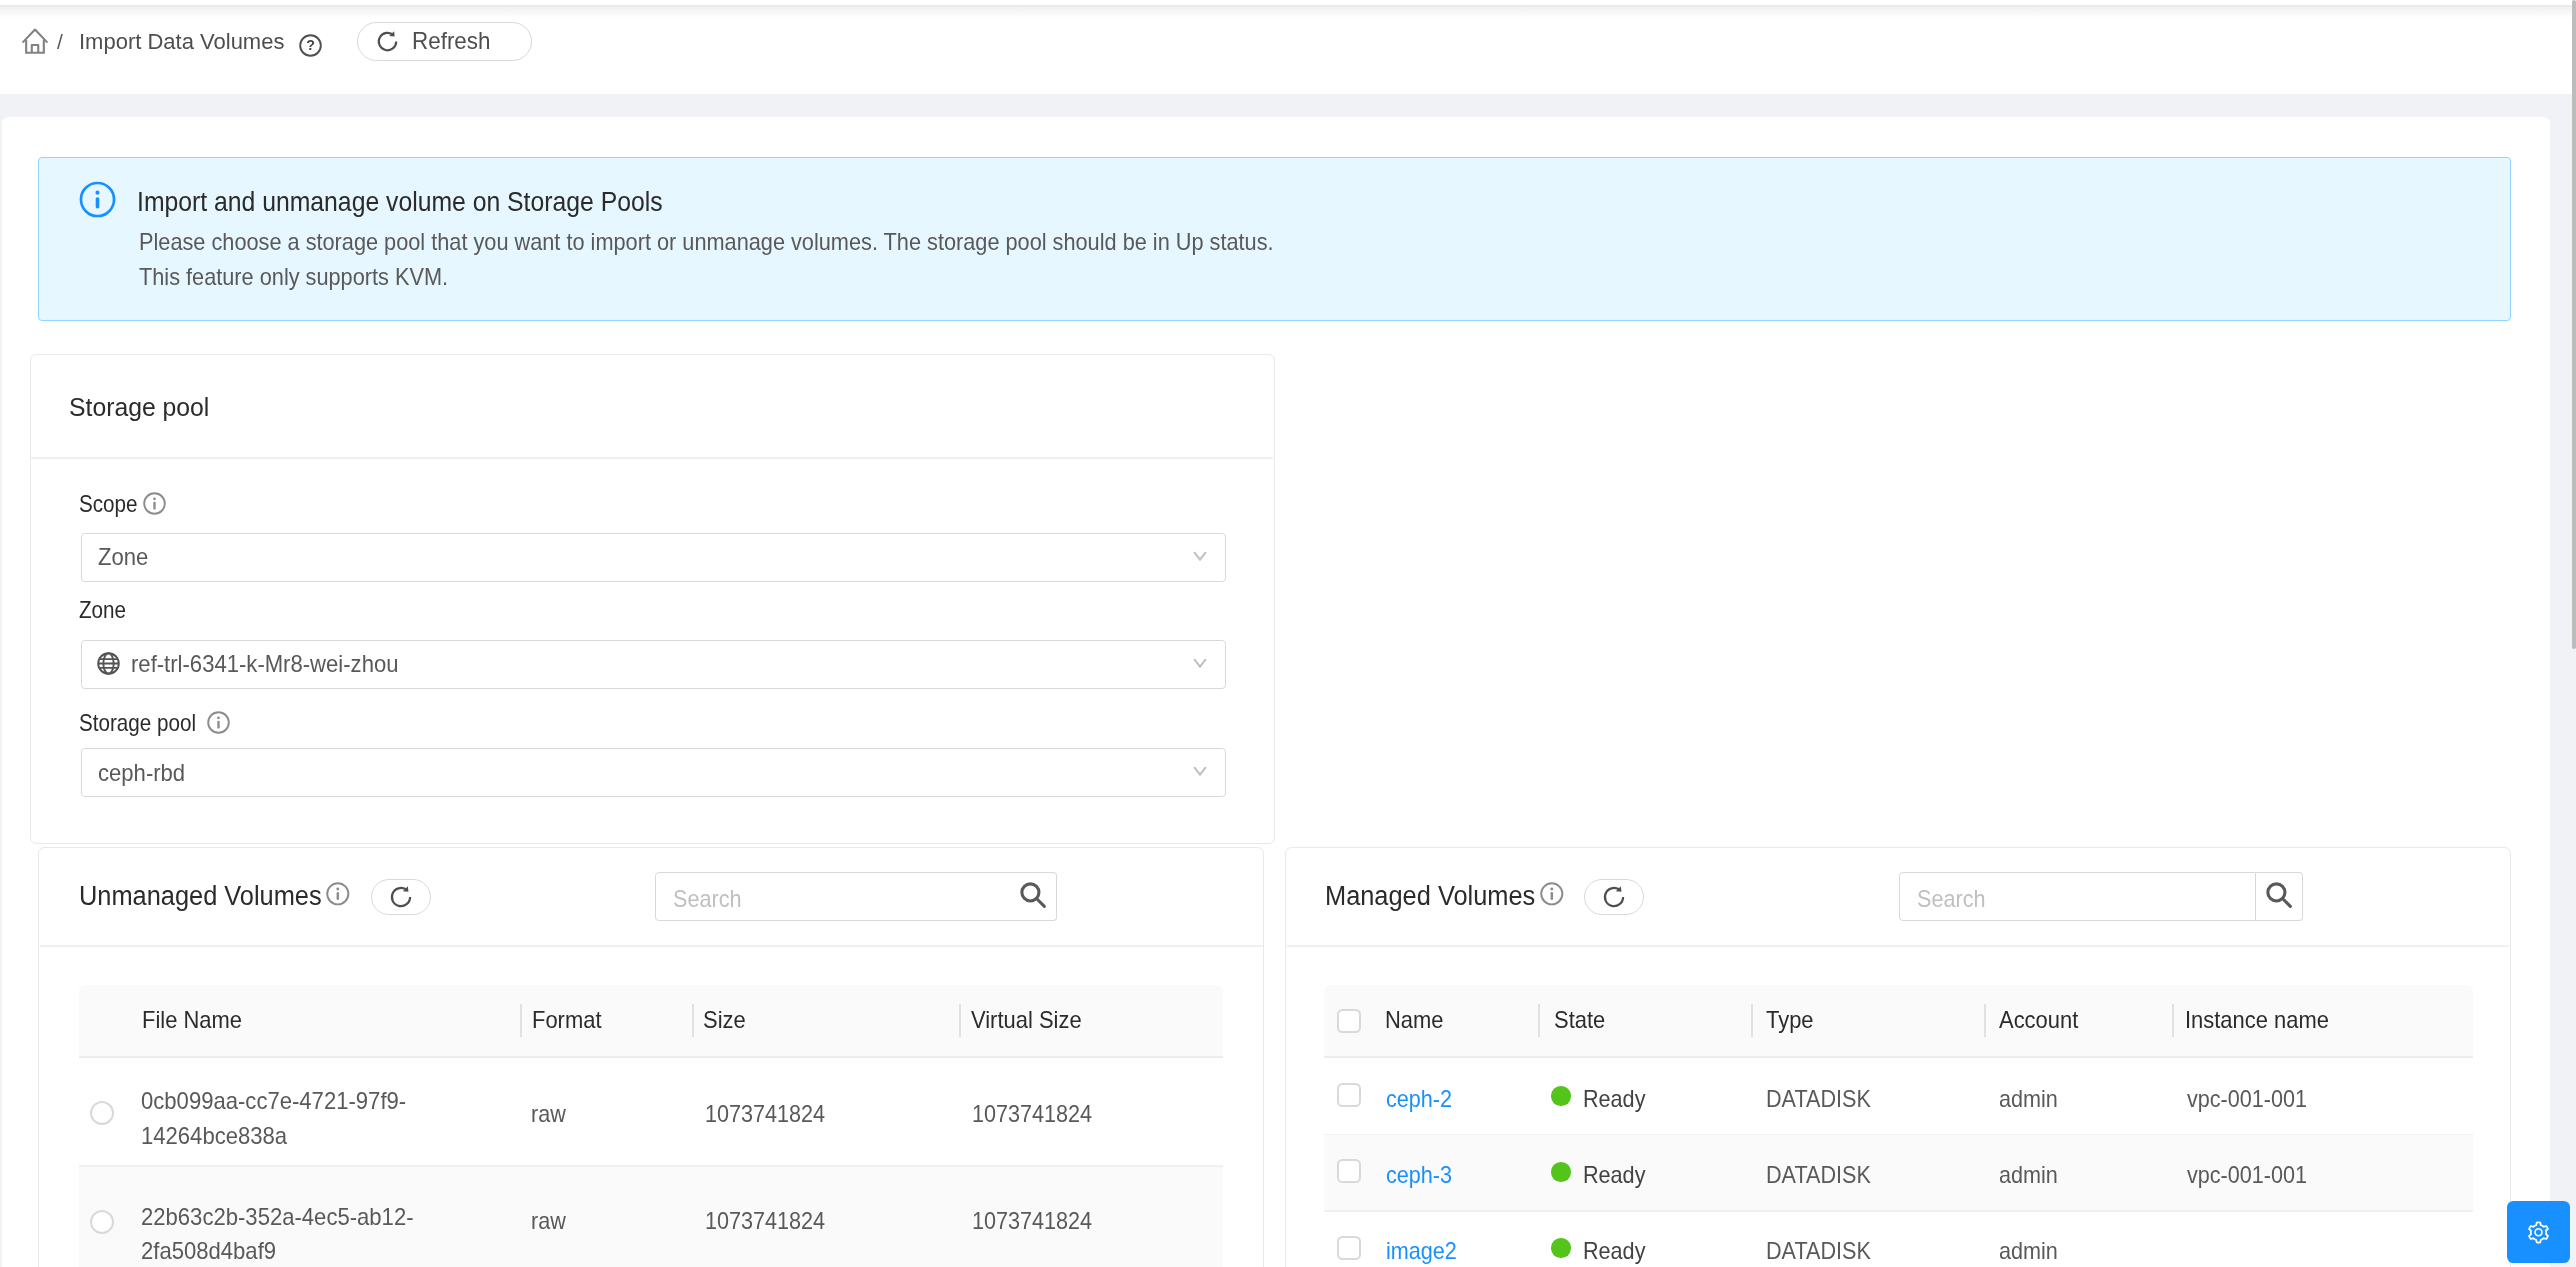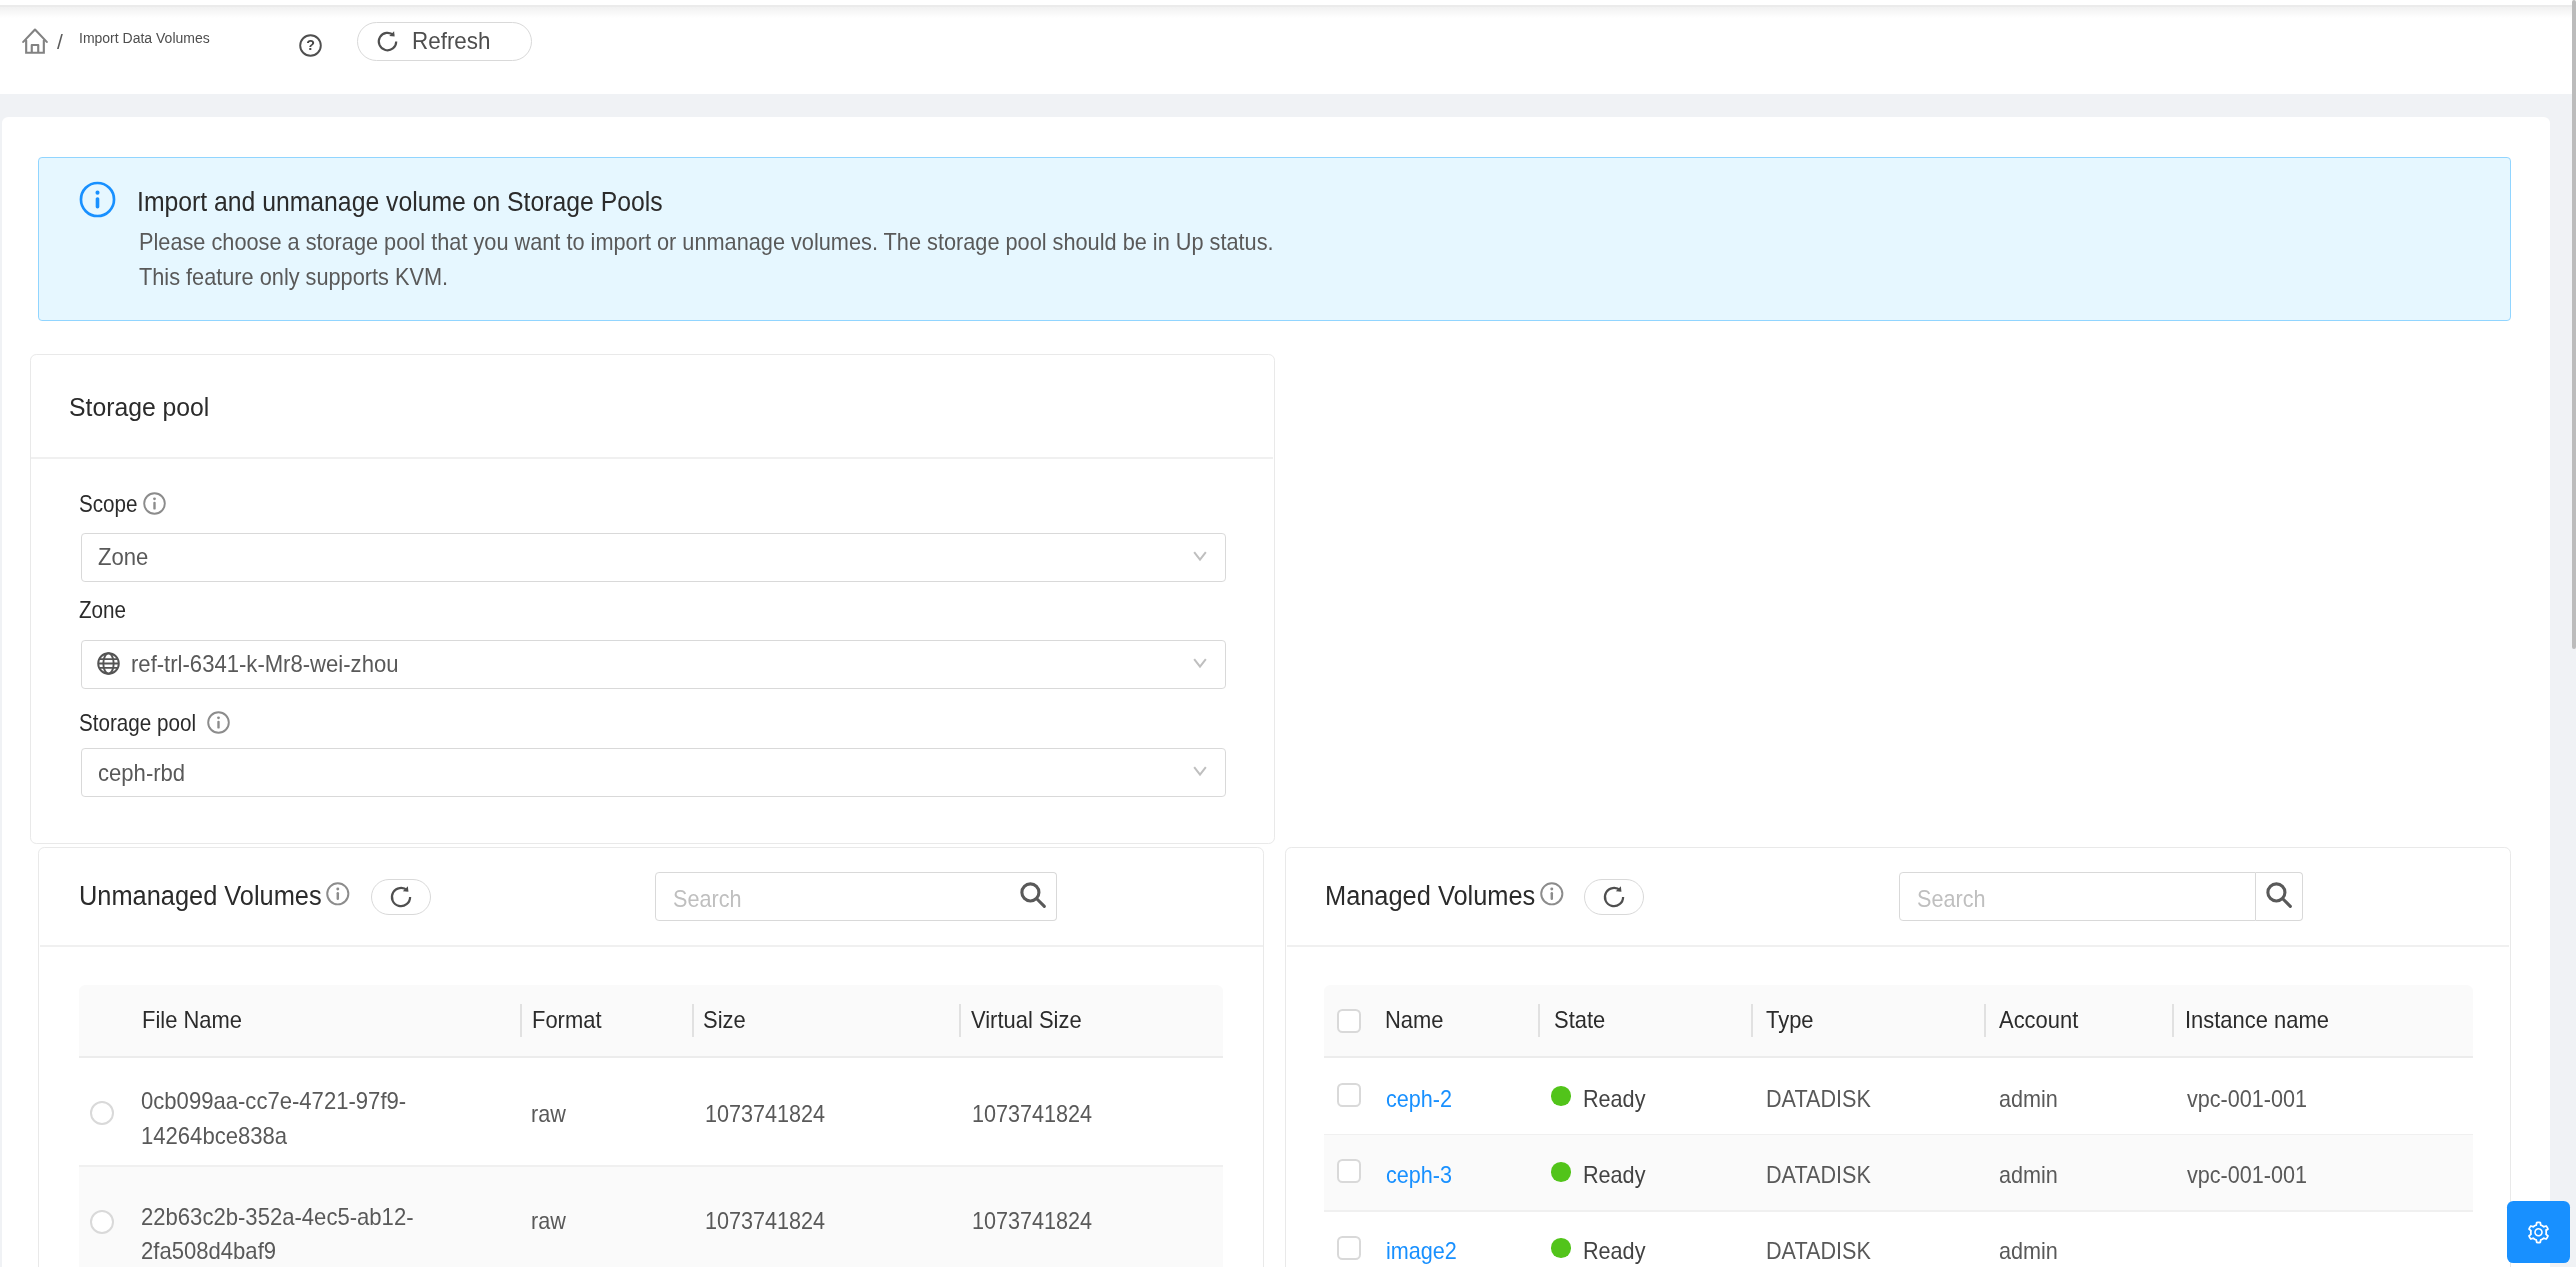--- a/index.html
+++ b/index.html
@@ -14,21 +14,21 @@
 <div class="abs" style="left:0;top:0;width:2576px;height:94px;background:#fff;"></div>
 <div class="abs" style="left:0;top:4.7px;width:2576px;height:2.4px;background:#ebebeb;"></div>
 <div class="abs" style="left:0;top:7px;width:2576px;height:11px;background:linear-gradient(#f1f1f1,#ffffff);"></div>
 
 <svg class="abs" style="left:22.4px;top:28px;" width="26" height="26" viewBox="0 0 33 33">
   <path d="M1.6 17.6 L16.5 2 L31.4 17.6" fill="none" stroke="#828282" stroke-width="2.7" stroke-linecap="round" stroke-linejoin="round"></path>
   <path d="M5.3 16 L5.3 31.4 L27.7 31.4 L27.7 16" fill="none" stroke="#828282" stroke-width="2.7" stroke-linecap="round"></path>
   <path d="M12.4 31 L12.4 21.6 L20.6 21.6 L20.6 31" fill="none" stroke="#828282" stroke-width="2.7" stroke-linejoin="round"></path>
 </svg>
 <span class="t" style="left:57px;top:31px;font-size:21px;color:#5a5a5a;">/</span>
-<span class="t" style="left:79px;top:31px;font-size:14px;color:#4e4e4e;">Import Data Volumes</span>
+<span class="t" style="left:79px;top:31px;font-size:22px;color:#4e4e4e;">Import Data Volumes</span>
 
 <svg class="abs" style="left:299px;top:34px;" width="23" height="23" viewBox="0 0 29 29">
   <circle cx="14.5" cy="14.5" r="13" fill="none" stroke="#4f4f4f" stroke-width="2.4"></circle>
   <text x="14.5" y="20.8" font-size="18" font-weight="bold" fill="#454545" text-anchor="middle" font-family="Liberation Sans">?</text>
 </svg>
 
 <div class="abs" style="left:357px;top:21.6px;width:175px;height:39px;border:1.6px solid #d9d9d9;border-radius:19.6px;background:#fff;"></div>
 <svg class="abs" style="left:376px;top:30px;" width="23" height="23" viewBox="0 0 29 29">
   <path d="M 25.5 14.5 A 11 11 0 1 1 22.2 6.7" fill="none" stroke="#4f4f4f" stroke-width="2.7"></path>
   <path d="M 22.8 1.5 L 23.5 8.3 L 16.7 7.6 Z" fill="#4f4f4f"></path>

